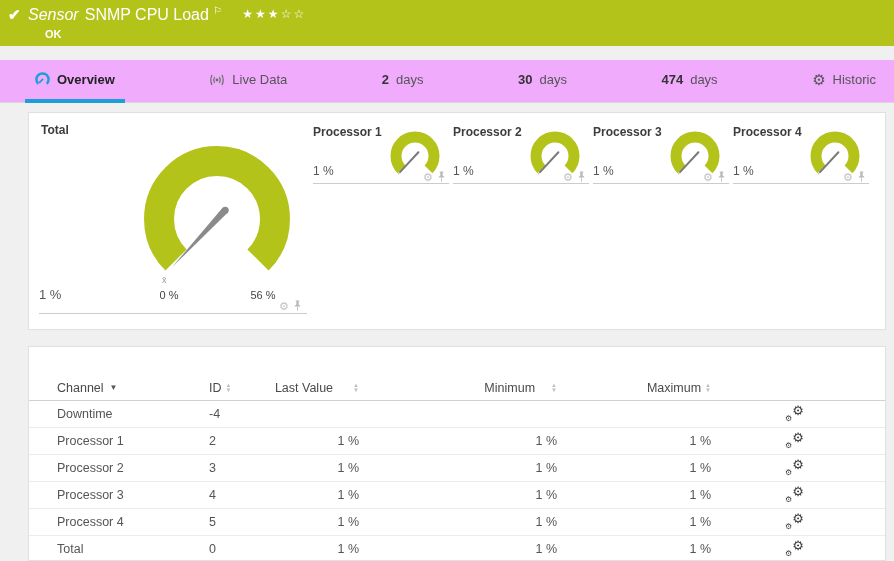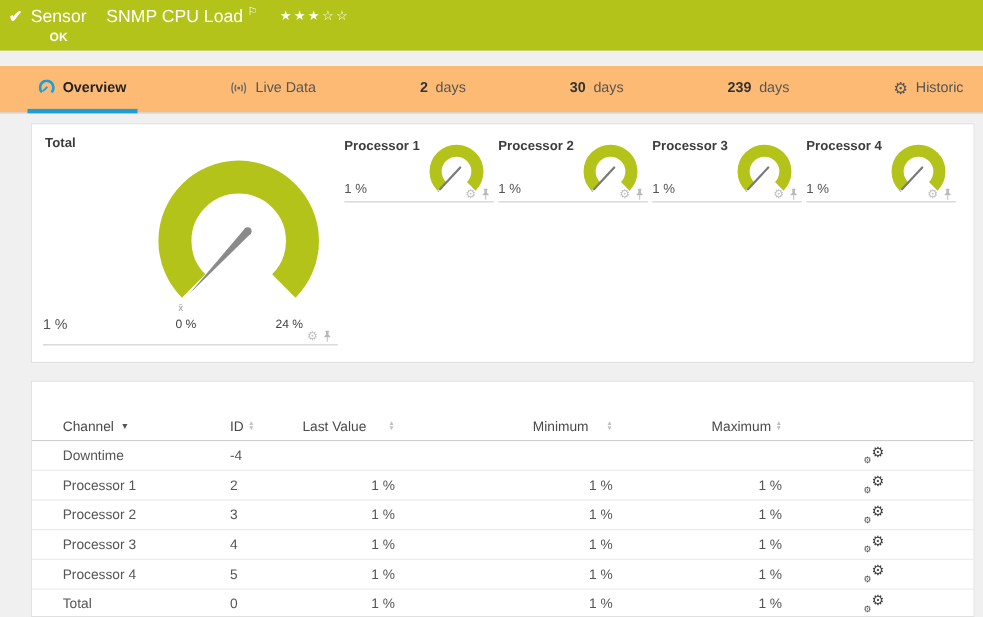--- a/index.html
+++ b/index.html
@@ -8,29 +8,29 @@
     position: relative;
     background: #f0f0f0;
     font-family: "Liberation Sans", sans-serif;
     overflow: hidden;
   }
 
   
   .topbar { position:absolute; left:0; top:0; width:894px; height:46px; background:#b3c31a; color:#fff; }
   .check { position:absolute; left:8px; top:6px; font-size:15px; font-weight:bold; }
   .titleline { position:absolute; left:28px; top:5px; font-size:16px; white-space:nowrap; }
-  .title-prefix { margin-right:18px; }
+  .title-prefix { font-style:italic; margin-right:6px; }
   .flag { font-size:10px; vertical-align:super; margin-left:4px; }
   .stars { margin-left:16px; font-size:12px; letter-spacing:2px; vertical-align:2px; cursor:pointer; }
   .status-ok { position:absolute; left:45px; top:28px; font-size:11px; font-weight:bold; }
 
   
   .tabbar {
     position:absolute; left:0; top:60px; width:894px; height:43px;
-    background:#fdba74; border-bottom:1px solid #d8d8d8;
+    background:#f0abfc; border-bottom:1px solid #d8d8d8;
     display:flex; align-items:stretch; justify-content:space-between;
     padding:0 8px 0 25px;
   }
   .tab {
     display:flex; align-items:center; gap:7px;
     font-size:13px; color:#555; padding:0 10px;
     cursor:pointer; text-decoration:none;
     border-bottom:4px solid transparent; margin-bottom:-1px;
   }
   .tab .num { font-weight:bold; color:#333; }
@@ -112,21 +112,21 @@
   </a>
   <a class="tab">
     <span class="num">2</span>
     <span>days</span>
   </a>
   <a class="tab">
     <span class="num">30</span>
     <span>days</span>
   </a>
   <a class="tab">
-    <span class="num">239</span>
+    <span class="num">474</span>
     <span>days</span>
   </a>
   <a class="tab">
     <span class="tab-icon" style="font-size:15px;color:#555;">⚙</span>
     <span>Historic</span>
   </a>
 </div>
 
 <div class="panel" id="panel-gauges">
 
@@ -134,21 +134,21 @@
 
   <svg class="abs" style="left:103px; top:24px;" width="170" height="165" viewBox="0 0 170 165">
     <path d="M44 123 A58 58 0 1 1 126 123" fill="none" stroke="#b3c31a" stroke-width="30"></path>
     <polygon points="40,130.3 90.6,70.8 95.8,75.6" fill="#8a8a8a"></polygon>
     <circle cx="93.2" cy="73.2" r="3.5" fill="#8a8a8a"></circle>
     <text x="30" y="146" font-size="9" fill="#9a9a9a">x̄</text>
   </svg>
 
   <div class="abs gauge-value" style="left:10px; top:174px;">1 %</div>
   <div class="abs scale-label" style="left:112px; top:176px; width:56px; text-align:center;">0 %</div>
-  <div class="abs scale-label" style="left:206px; top:176px; width:56px; text-align:center;">24 %</div>
+  <div class="abs scale-label" style="left:206px; top:176px; width:56px; text-align:center;">56 %</div>
   <div class="hline" style="left:10px; top:200px; width:268px;"></div>
   <div class="mini-icons" style="left:250px; top:187px;">
     <span class="gear-glyph">⚙</span>
     <svg width="9" height="12" viewBox="0 0 10 12" style="cursor:pointer;">
       <path d="M3 0 H7 V1 H6.3 V4.2 L8 5.6 V6.6 H2 V5.6 L3.7 4.2 V1 H3 Z" fill="#b9b9b9"></path>
       <rect x="4.6" y="6.6" width="0.9" height="4.6" fill="#b9b9b9"></rect>
     </svg>
   </div>
 
   <div class="proc-cell" style="left:284px;">

